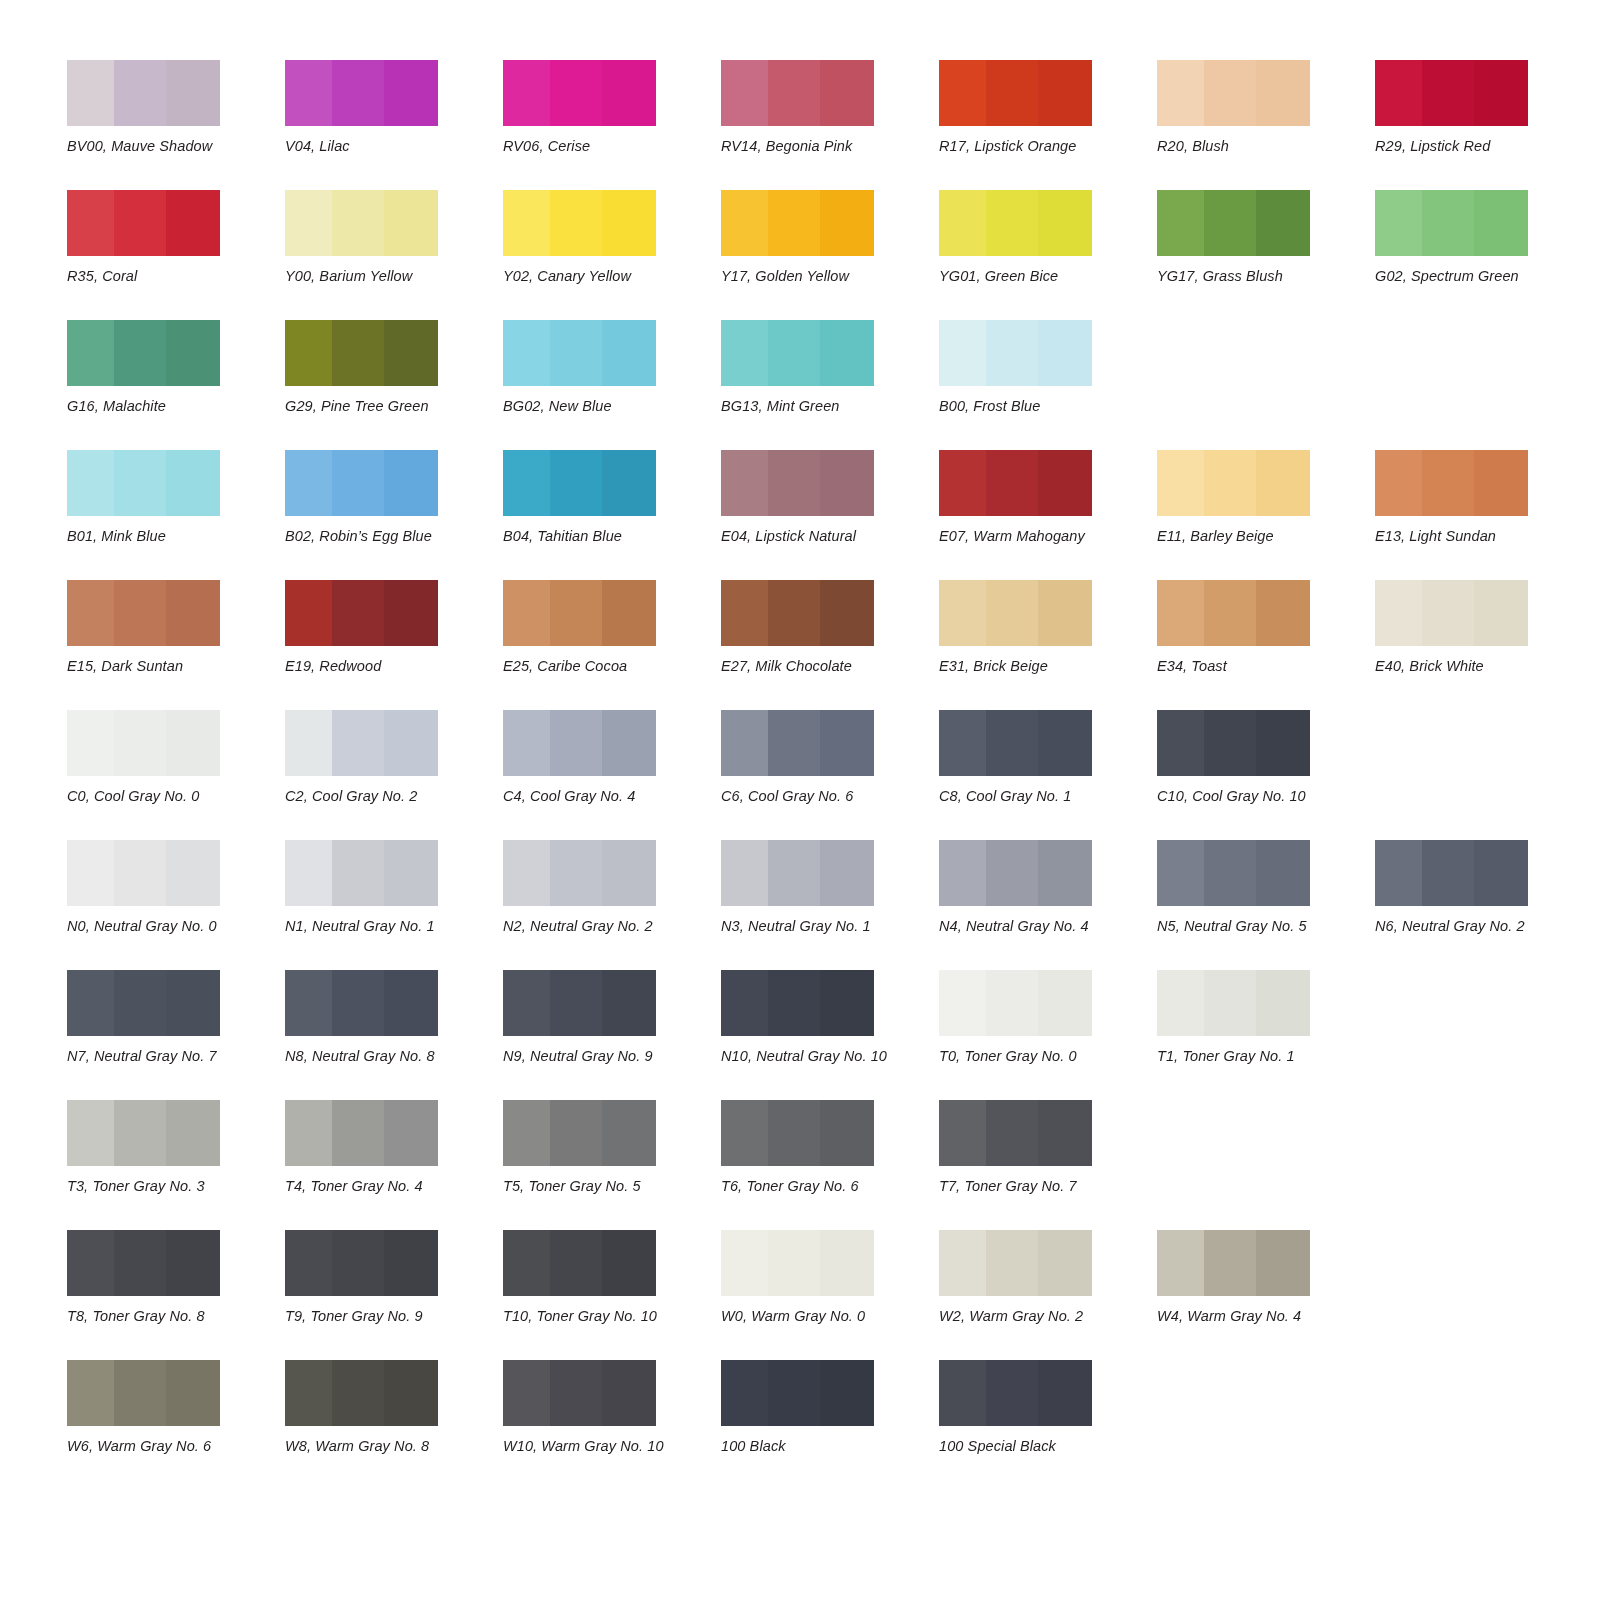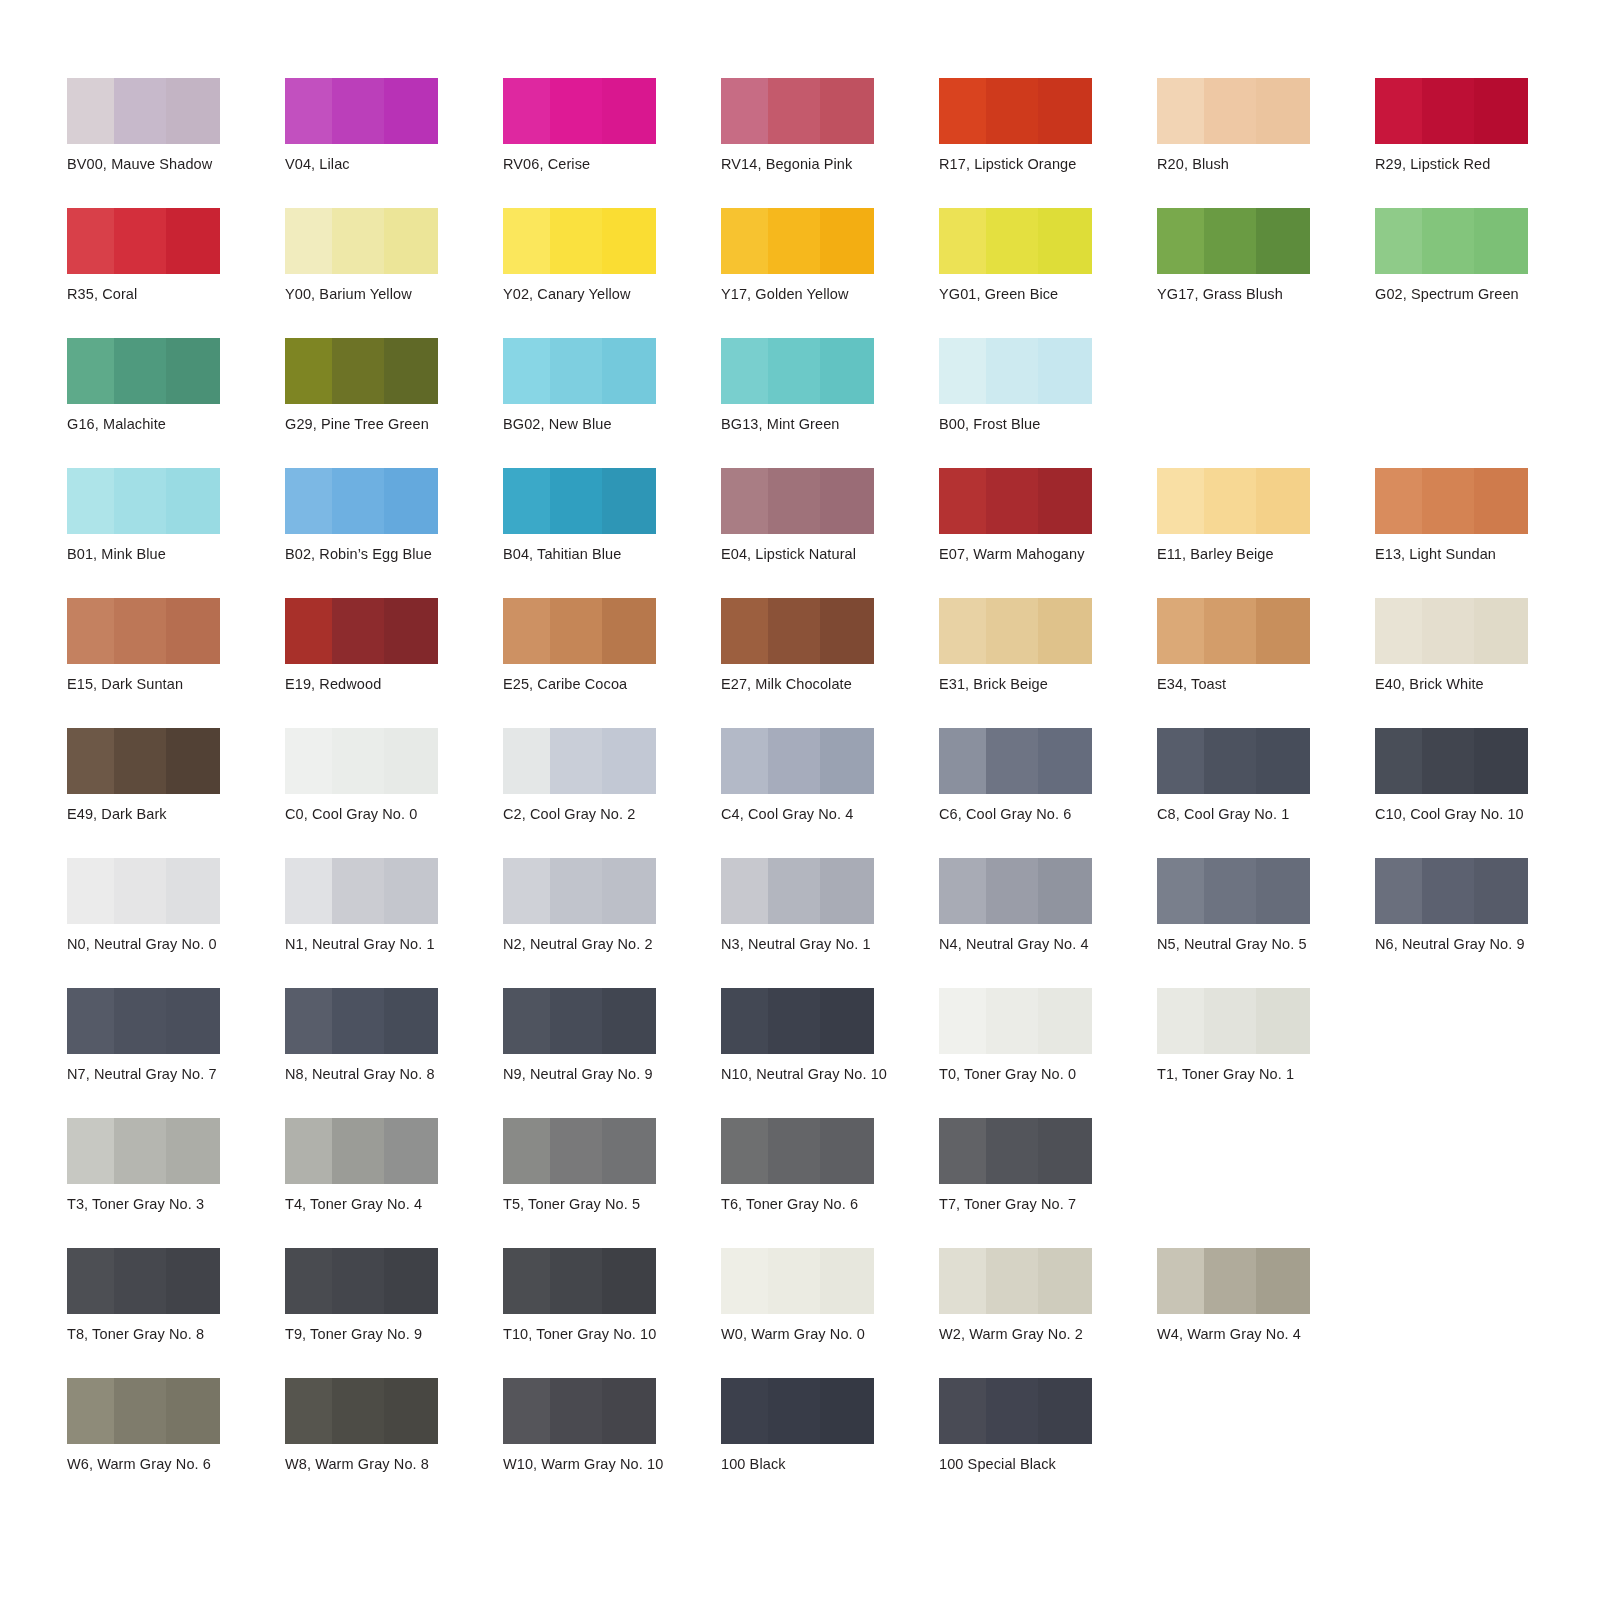--- a/index.html
+++ b/index.html
@@ -16,22 +16,23 @@
   }
   #chart {
     position: relative;
     width: 1600px;
     height: 1600px;
     background: #ffffff;
   }
   .swatch-grid {
     position: absolute;
     left: 67px;
-    top: 78px;
+    top: 60px;
     width: 1470px;
+    font-style: italic;
   }
   .swatch-row {
     display: flex;
     flex-direction: row;
     height: 130px;
   }
   .swatch-cell {
     width: 218px;
     min-width: 218px;
     height: 130px;
@@ -336,28 +337,20 @@
             <div class="band b1" style="background: rgb(232, 227, 212);"></div>
             <div class="band b2" style="background: rgb(228, 222, 206);"></div>
             <div class="band b3" style="background: rgb(224, 218, 200);"></div>
           </div>
           <div class="swatch-label">E40, Brick White</div>
         </div>
       </div>
       <div class="swatch-row">
         <div class="swatch-cell">
           <div class="swatch-chip">
-            <div class="band b1" style="background: rgb(109, 88, 71);"></div>
-            <div class="band b2" style="background: rgb(94, 75, 60);"></div>
-            <div class="band b3" style="background: rgb(82, 65, 53);"></div>
-          </div>
-          <div class="swatch-label">E49, Dark Bark</div>
-        </div>
-        <div class="swatch-cell">
-          <div class="swatch-chip">
             <div class="band b1" style="background: rgb(238, 240, 238);"></div>
             <div class="band b2" style="background: rgb(234, 237, 234);"></div>
             <div class="band b3" style="background: rgb(231, 234, 231);"></div>
           </div>
           <div class="swatch-label">C0, Cool Gray No. 0</div>
         </div>
         <div class="swatch-cell">
           <div class="swatch-chip">
             <div class="band b1" style="background: rgb(228, 231, 231);"></div>
             <div class="band b2" style="background: rgb(201, 206, 216);"></div>
@@ -446,21 +439,21 @@
             <div class="band b3" style="background: rgb(102, 108, 122);"></div>
           </div>
           <div class="swatch-label">N5, Neutral Gray No. 5</div>
         </div>
         <div class="swatch-cell">
           <div class="swatch-chip">
             <div class="band b1" style="background: rgb(106, 111, 125);"></div>
             <div class="band b2" style="background: rgb(92, 97, 112);"></div>
             <div class="band b3" style="background: rgb(86, 91, 105);"></div>
           </div>
-          <div class="swatch-label">N6, Neutral Gray No. 9</div>
+          <div class="swatch-label">N6, Neutral Gray No. 2</div>
         </div>
       </div>
       <div class="swatch-row">
         <div class="swatch-cell">
           <div class="swatch-chip">
             <div class="band b1" style="background: rgb(85, 90, 103);"></div>
             <div class="band b2" style="background: rgb(77, 82, 95);"></div>
             <div class="band b3" style="background: rgb(74, 79, 92);"></div>
           </div>
           <div class="swatch-label">N7, Neutral Gray No. 7</div>

